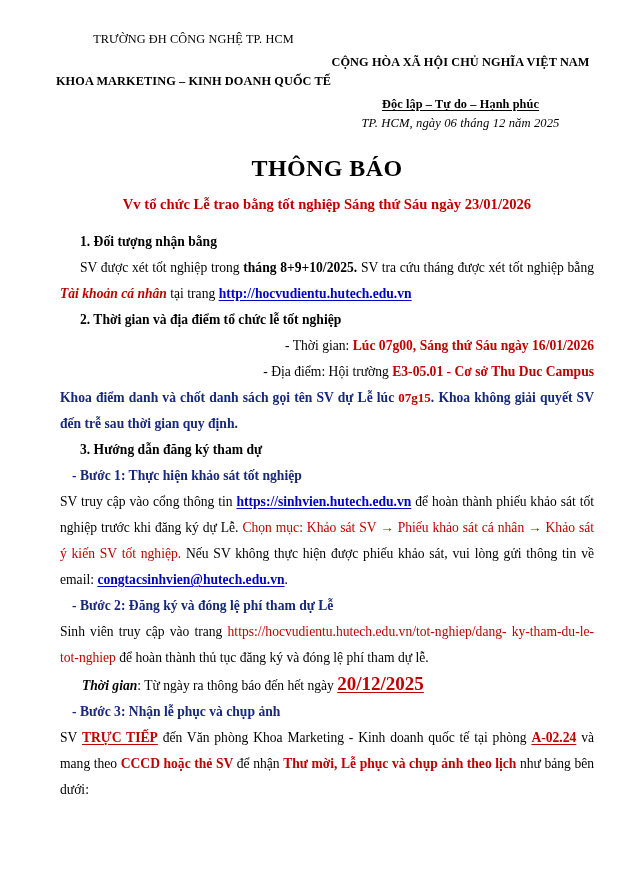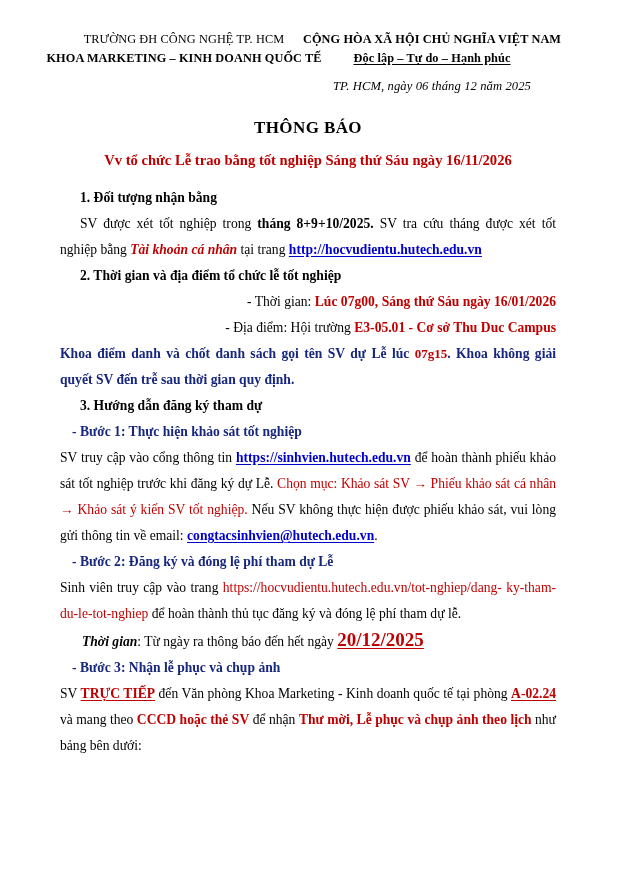--- a/index.html
+++ b/index.html
@@ -14,21 +14,21 @@
     overflow: hidden;
     font-family: "Liberation Serif", "DejaVu Serif", serif;
     color: #000000;
     -webkit-font-smoothing: antialiased;
   }
   .page {
     position: relative;
     width: 620px;
     height: 644px;
     box-sizing: border-box;
-    padding: 30px 64px 0 60px;
+    padding: 30px 26px 0 60px;
   }
 
   
   .header {
     display: flex;
     flex-direction: row;
     align-items: flex-start;
     width: 100%;
   }
   .header-col {
@@ -39,31 +39,31 @@
   .header-col.left  { width: 50%; }
   .header-col.right { width: 50%; }
 
   .h-line {
     font-size: 12.3px;
     line-height: 19px;
     text-align: center;
     white-space: nowrap;
     letter-spacing: .1px;
   }
-  .h-line.bold      { font-weight: bold; }
+  .h-line.bold      { font-weight: bold; margin-top: 23px; }
   .h-line.underline { text-decoration: underline; text-underline-offset: 2px; }
   .h-line.italic    { font-style: italic; }
   .h-line.sub       { margin-top: 8px; }
-  .h-line.date      { margin-top: 9px; font-size: 12.6px; font-style: italic; }
+  .h-line.date      { font-size: 12.6px; font-style: italic; }
 
   
   .doc-title {
     margin-top: 22px;
     text-align: center;
-    font-size: 17px;
+    font-size: 24px;
     font-weight: bold;
     letter-spacing: .4px;
   }
   .doc-subtitle {
     margin-top: 14px;
     text-align: center;
     font-size: 14.6px;
     font-weight: bold;
     color: #C00000;
   }
@@ -116,21 +116,21 @@
 
     <div class="header-col right">
       <div class="h-line bold">CỘNG HÒA XÃ HỘI CHỦ NGHĨA VIỆT NAM</div>
       <div class="h-line bold underline">Độc lập – Tự do – Hạnh phúc</div>
       <div class="h-line italic date">TP. HCM, ngày 06 tháng 12 năm 2025</div>
     </div>
 
   </div>
 
   <div class="doc-title">THÔNG BÁO</div>
-  <div class="doc-subtitle">Vv tổ chức Lễ trao bằng tốt nghiệp Sáng thứ Sáu ngày 16/11/2026</div>
+  <div class="doc-subtitle">Vv tổ chức Lễ trao bằng tốt nghiệp Sáng thứ Sáu ngày 23/01/2026</div>
 
   <div class="body">
 
     <p class="para sec-head">1. Đối tượng nhận bằng</p>
 
     <p class="para indent">
       <span>SV được xét tốt nghiệp trong </span><span class="r-bold">tháng 8+9+10/2025.</span><span> SV tra cứu tháng được xét tốt nghiệp bằng </span><span class="r-red r-bold r-ital">Tài khoản cá nhân</span><span> tại trang </span><span class="r-blue r-bold r-uline">http://hocvudientu.hutech.edu.vn</span>
     </p>
 
     <p class="para sec-head">2. Thời gian và địa điểm tổ chức lễ tốt nghiệp</p>

